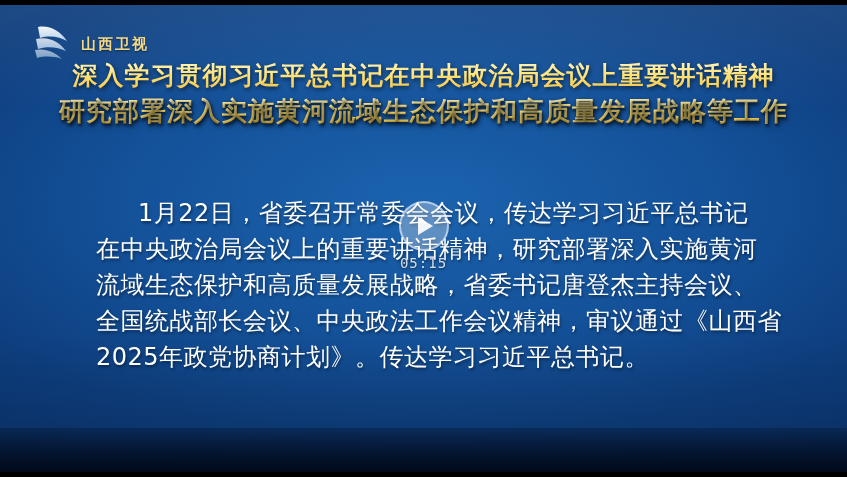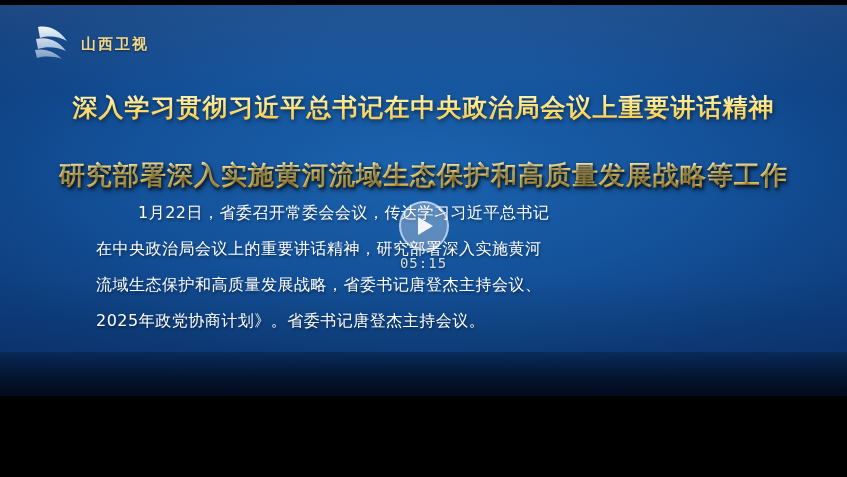--- a/index.html
+++ b/index.html
@@ -21,21 +21,21 @@
     background: #000;
     overflow: hidden;
   }
 
   
   #video-frame {
     position: absolute;
     left: 0;
     top: 5px;
     width: 847px;
-    height: 391px;
+    height: 467px;
     background:
       radial-gradient(ellipse 90% 75% at 50% 42%, #1b63ae 0%, #14529a 38%, #0e3f80 68%, #0a3370 100%);
     overflow: hidden;
   }
 
   
   #video-frame::after {
     content: "";
     position: absolute;
     left: 0; top: 0; right: 0; bottom: 0;
@@ -92,21 +92,20 @@
     width: 100%;
     text-align: center;
     z-index: 5;
   }
   .headline {
     color: #ffe98a;
     font-weight: bold;
     letter-spacing: 1px;
     text-shadow: 1px 2px 3px rgba(0,0,0,0.55);
     font-family: "DejaVu Sans", "Liberation Sans", sans-serif;
-    margin-top: 32px;
   }
   #headline-1 {
     font-size: 25px;
     line-height: 34px;
     background: linear-gradient(180deg, #fff6c9 0%, #ffe277 48%, #f0bf44 100%);
     -webkit-background-clip: text;
     background-clip: text;
     color: transparent;
     text-shadow: none;
     filter: drop-shadow(1px 2px 2px rgba(0,0,0,0.55));
@@ -133,21 +132,21 @@
   
   #body-block {
     position: absolute;
     left: 96px;
     top: 190px;
     width: 660px;
     z-index: 4;
   }
   .body-line {
     color: #ffffff;
-    font-size: 16px;
+    font-size: 24px;
     line-height: 36px;
     letter-spacing: 0.5px;
     text-shadow: 1px 2px 3px rgba(0,0,0,0.45);
     white-space: nowrap;
     font-family: "DejaVu Sans", "Liberation Sans", sans-serif;
   }
   .body-line.indent { padding-left: 42px; }
 
   
   #play-overlay {
@@ -214,21 +213,22 @@
 
     <div id="headline-block">
       <div class="headline" id="headline-1">深入学习贯彻习近平总书记在中央政治局会议上重要讲话精神</div>
       <div class="headline" id="headline-2">研究部署深入实施黄河流域生态保护和高质量发展战略等工作</div>
     </div>
 
     <div id="body-block">
       <div class="body-line indent">1月22日，省委召开常委会会议，传达学习习近平总书记</div>
       <div class="body-line">在中央政治局会议上的重要讲话精神，研究部署深入实施黄河</div>
       <div class="body-line">流域生态保护和高质量发展战略，省委书记唐登杰主持会议、</div>
-      <div class="body-line">2025年政党协商计划》。省委书记唐登杰主持会议。</div>
+      <div class="body-line">全国统战部长会议、中央政法工作会议精神，审议通过《山西省</div>
+      <div class="body-line">2025年政党协商计划》。传达学习习近平总书记。</div>
     </div>
 
     <div id="play-overlay">
       <div class="tri"></div>
     </div>
 
     <div id="time-overlay">05:15</div>
 
     <div id="bottom-band"></div>
   </div>

